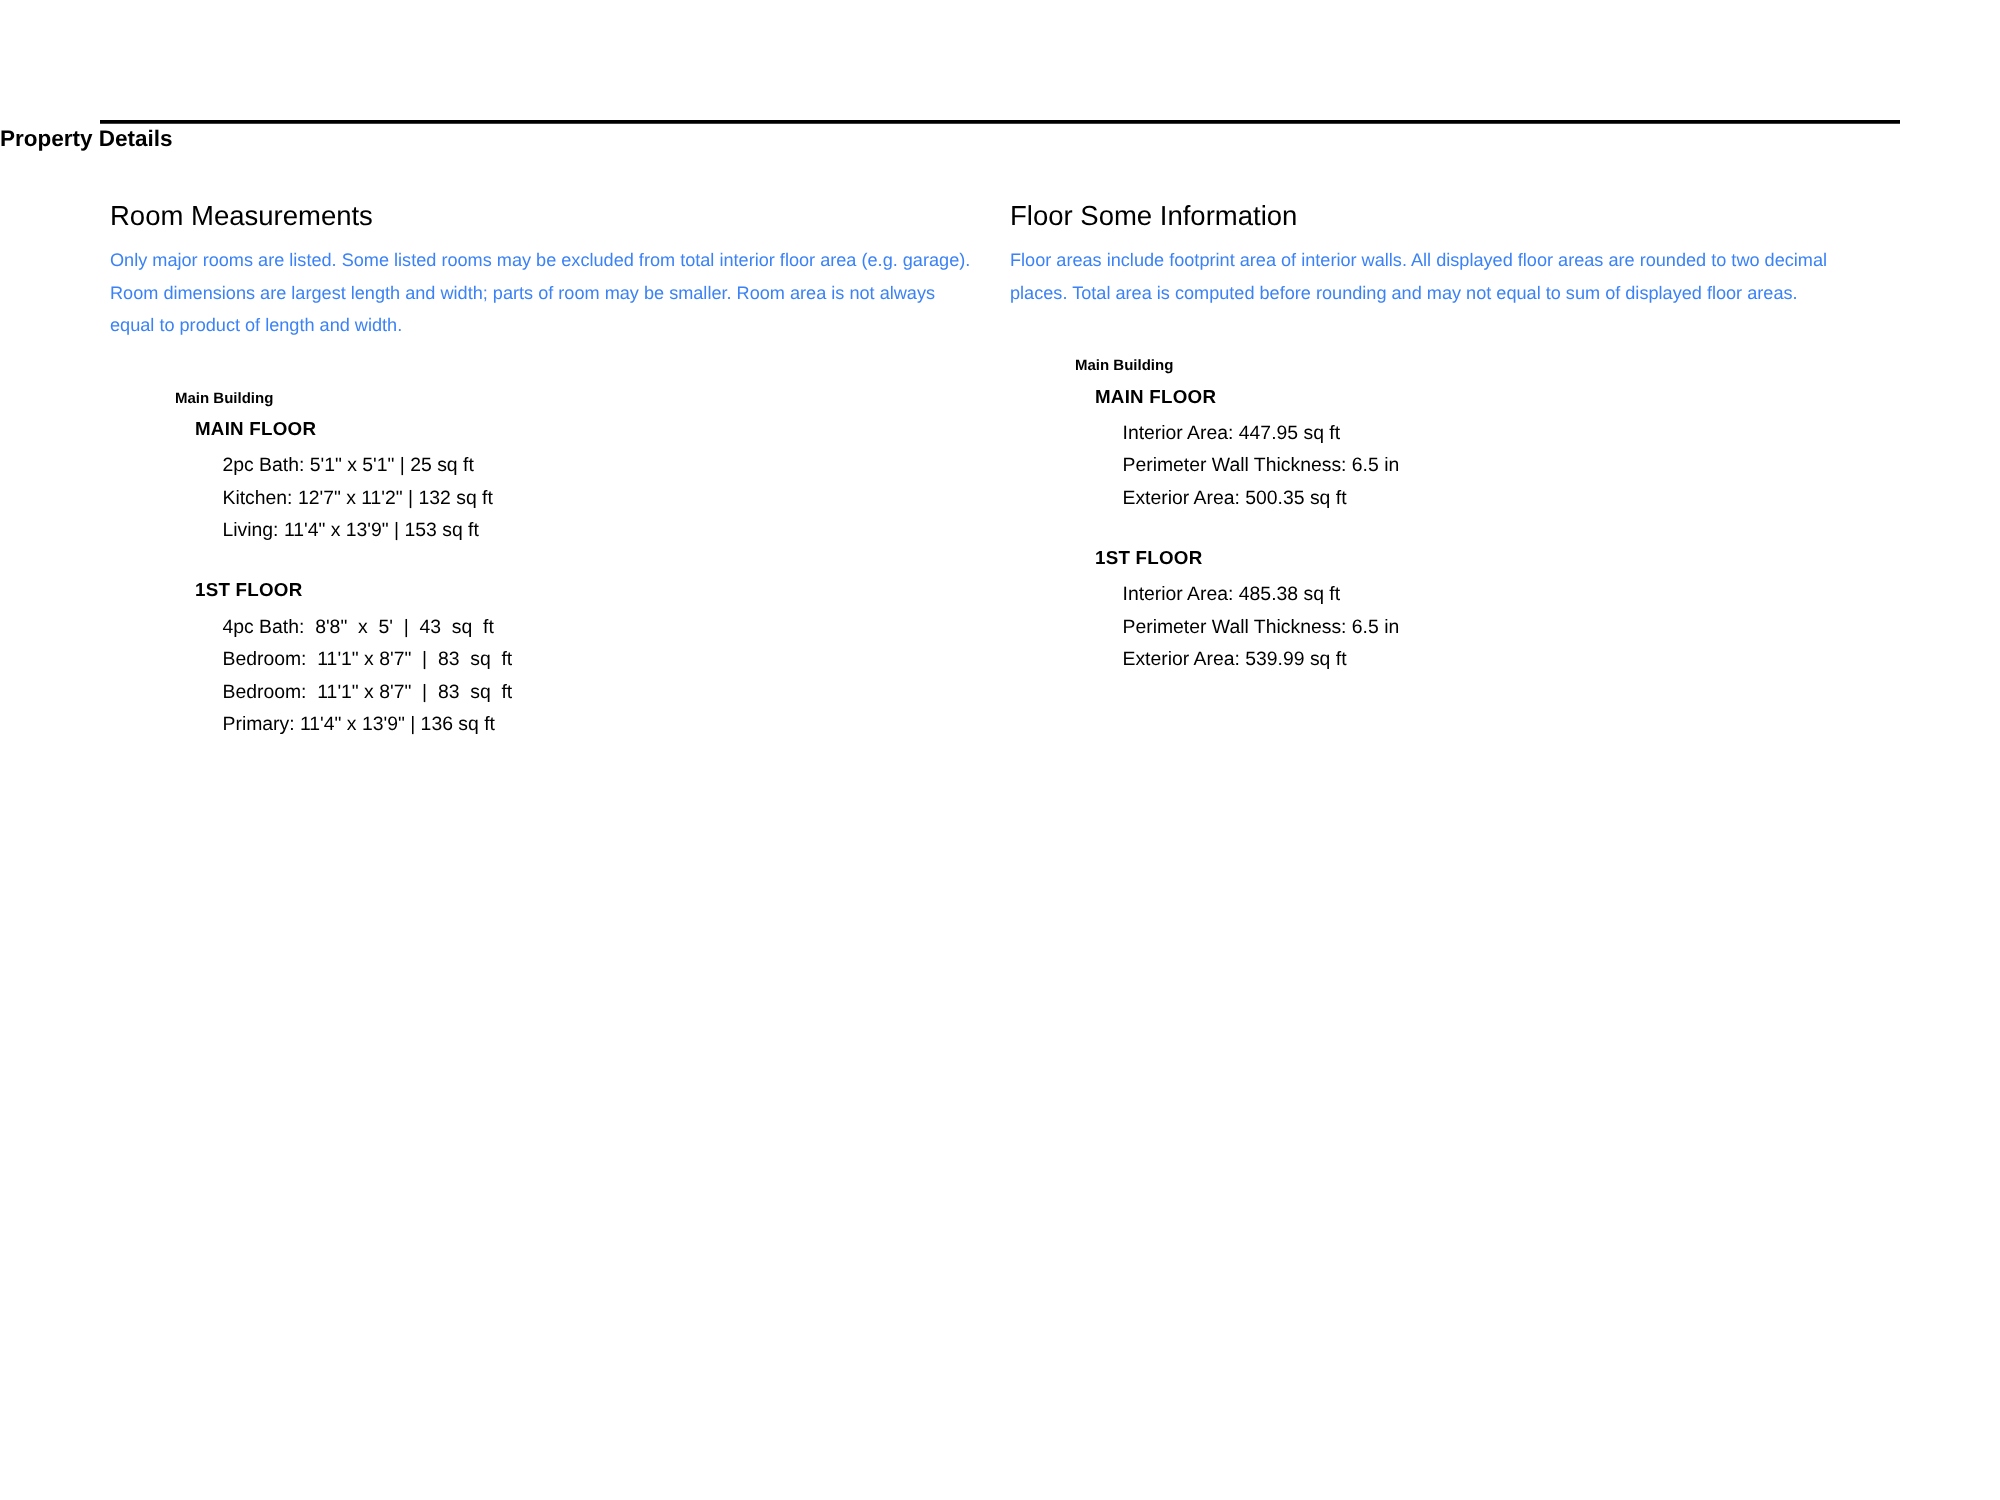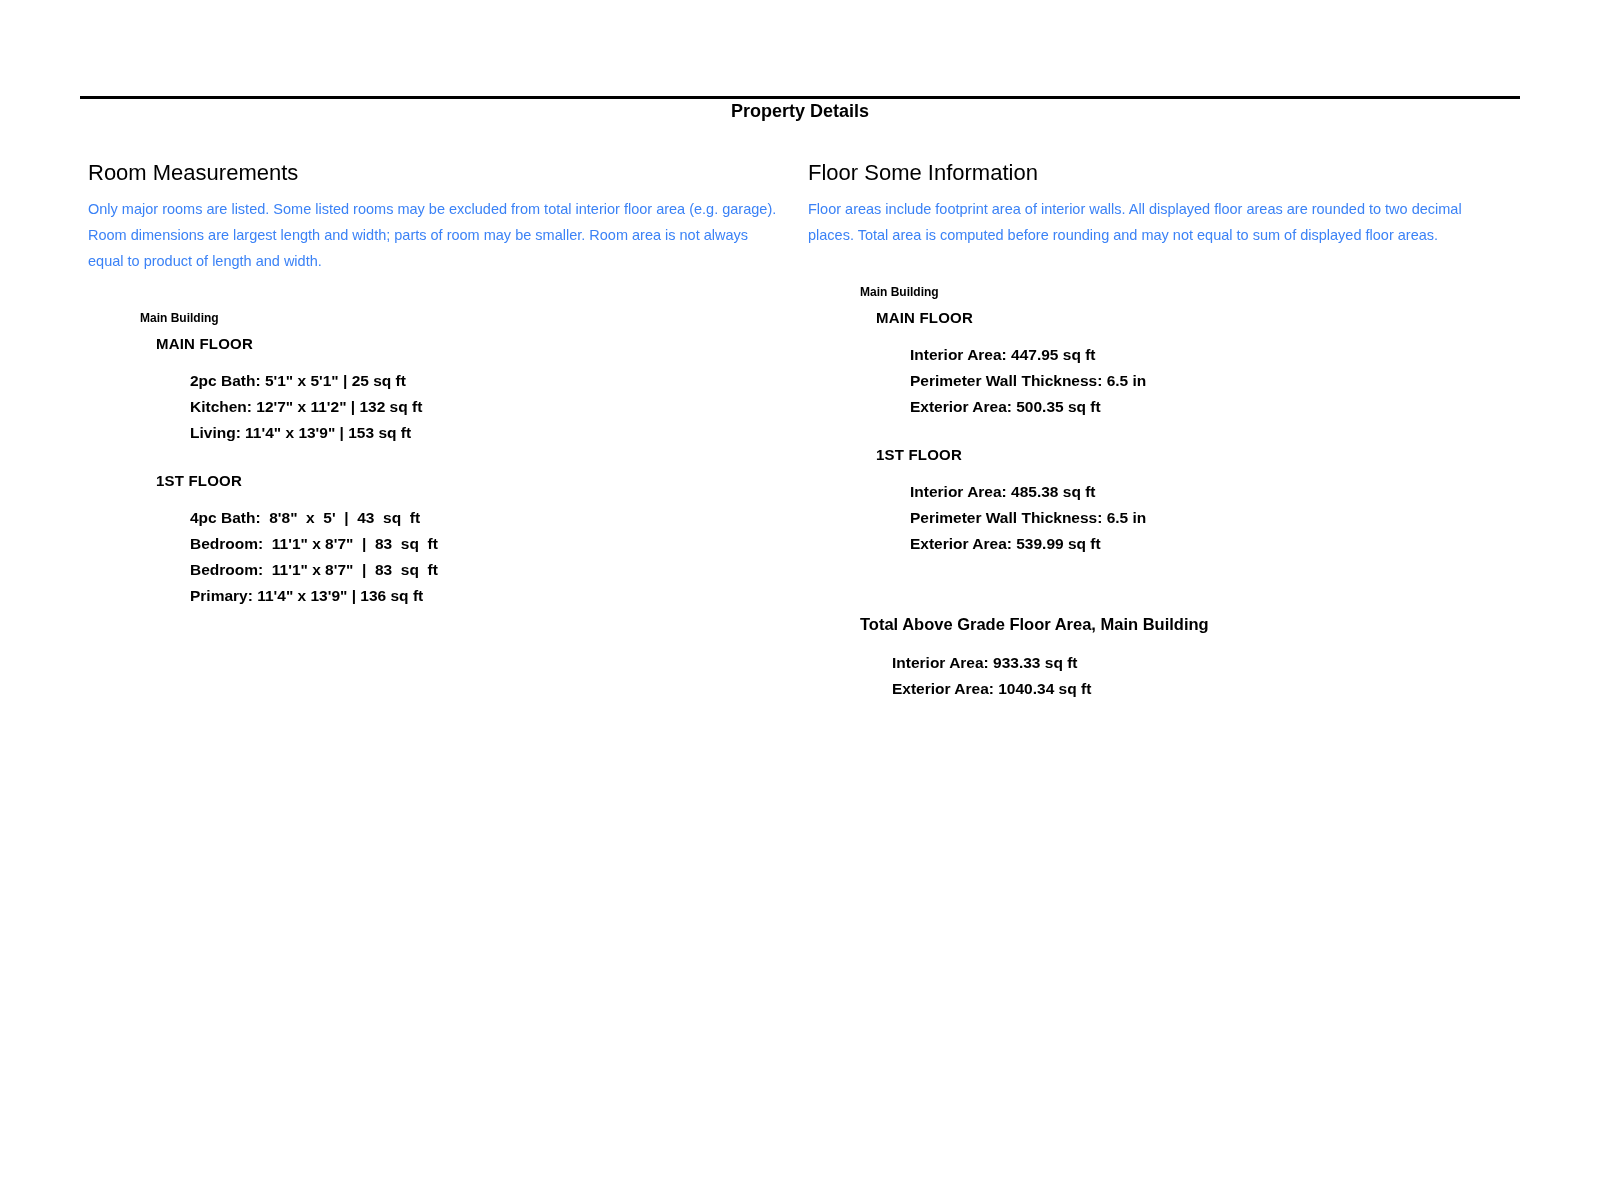--- a/index.html
+++ b/index.html
@@ -39,21 +39,20 @@
     top: 96px;
     width: 1440px;
     height: 3px;
     background: #000000;
   }
   .doc-subtitle {
     position: absolute;
     left: 0;
     top: 101px;
     width: 1600px;
-    text-align: center;
     font-size: 18px;
     font-weight: bold;
   }
 
   
   .col {
     position: absolute;
     top: 160px;
   }
   .col-left  { left: 88px;  width: 690px; }
@@ -86,23 +85,22 @@
   }
   .floor-block:last-child { margin-bottom: 0; }
   .floor-name {
     font-size: 15px;
     font-weight: bold;
     margin-bottom: 8px;
     letter-spacing: 0.2px;
   }
   .detail-list {
     list-style: none;
-    margin: 16px;
+    margin: 4px;
     padding: 0 0 0 18px;
-    font-weight: bold;
   }
   .detail-list li {
     font-size: 15.5px;
     line-height: 26px;
     white-space: pre;
   }
 
   .total-block {
     margin-top: 58px;
     padding-left: 52px;
@@ -169,22 +167,15 @@
       <div class="floor-block">
         <div class="floor-name">1ST FLOOR</div>
         <ul class="detail-list">
           <li>Interior Area: 485.38 sq ft</li>
           <li>Perimeter Wall Thickness: 6.5 in</li>
           <li>Exterior Area: 539.99 sq ft</li>
         </ul>
       </div>
     </div>
 
-    <div class="total-block">
-      <div class="total-heading">Total Above Grade Floor Area, Main Building</div>
-      <ul class="detail-list">
-        <li>Interior Area: 933.33 sq ft</li>
-        <li>Exterior Area: 1040.34 sq ft</li>
-      </ul>
-    </div>
   </div>
 
 </div>
 
 </body></html>

